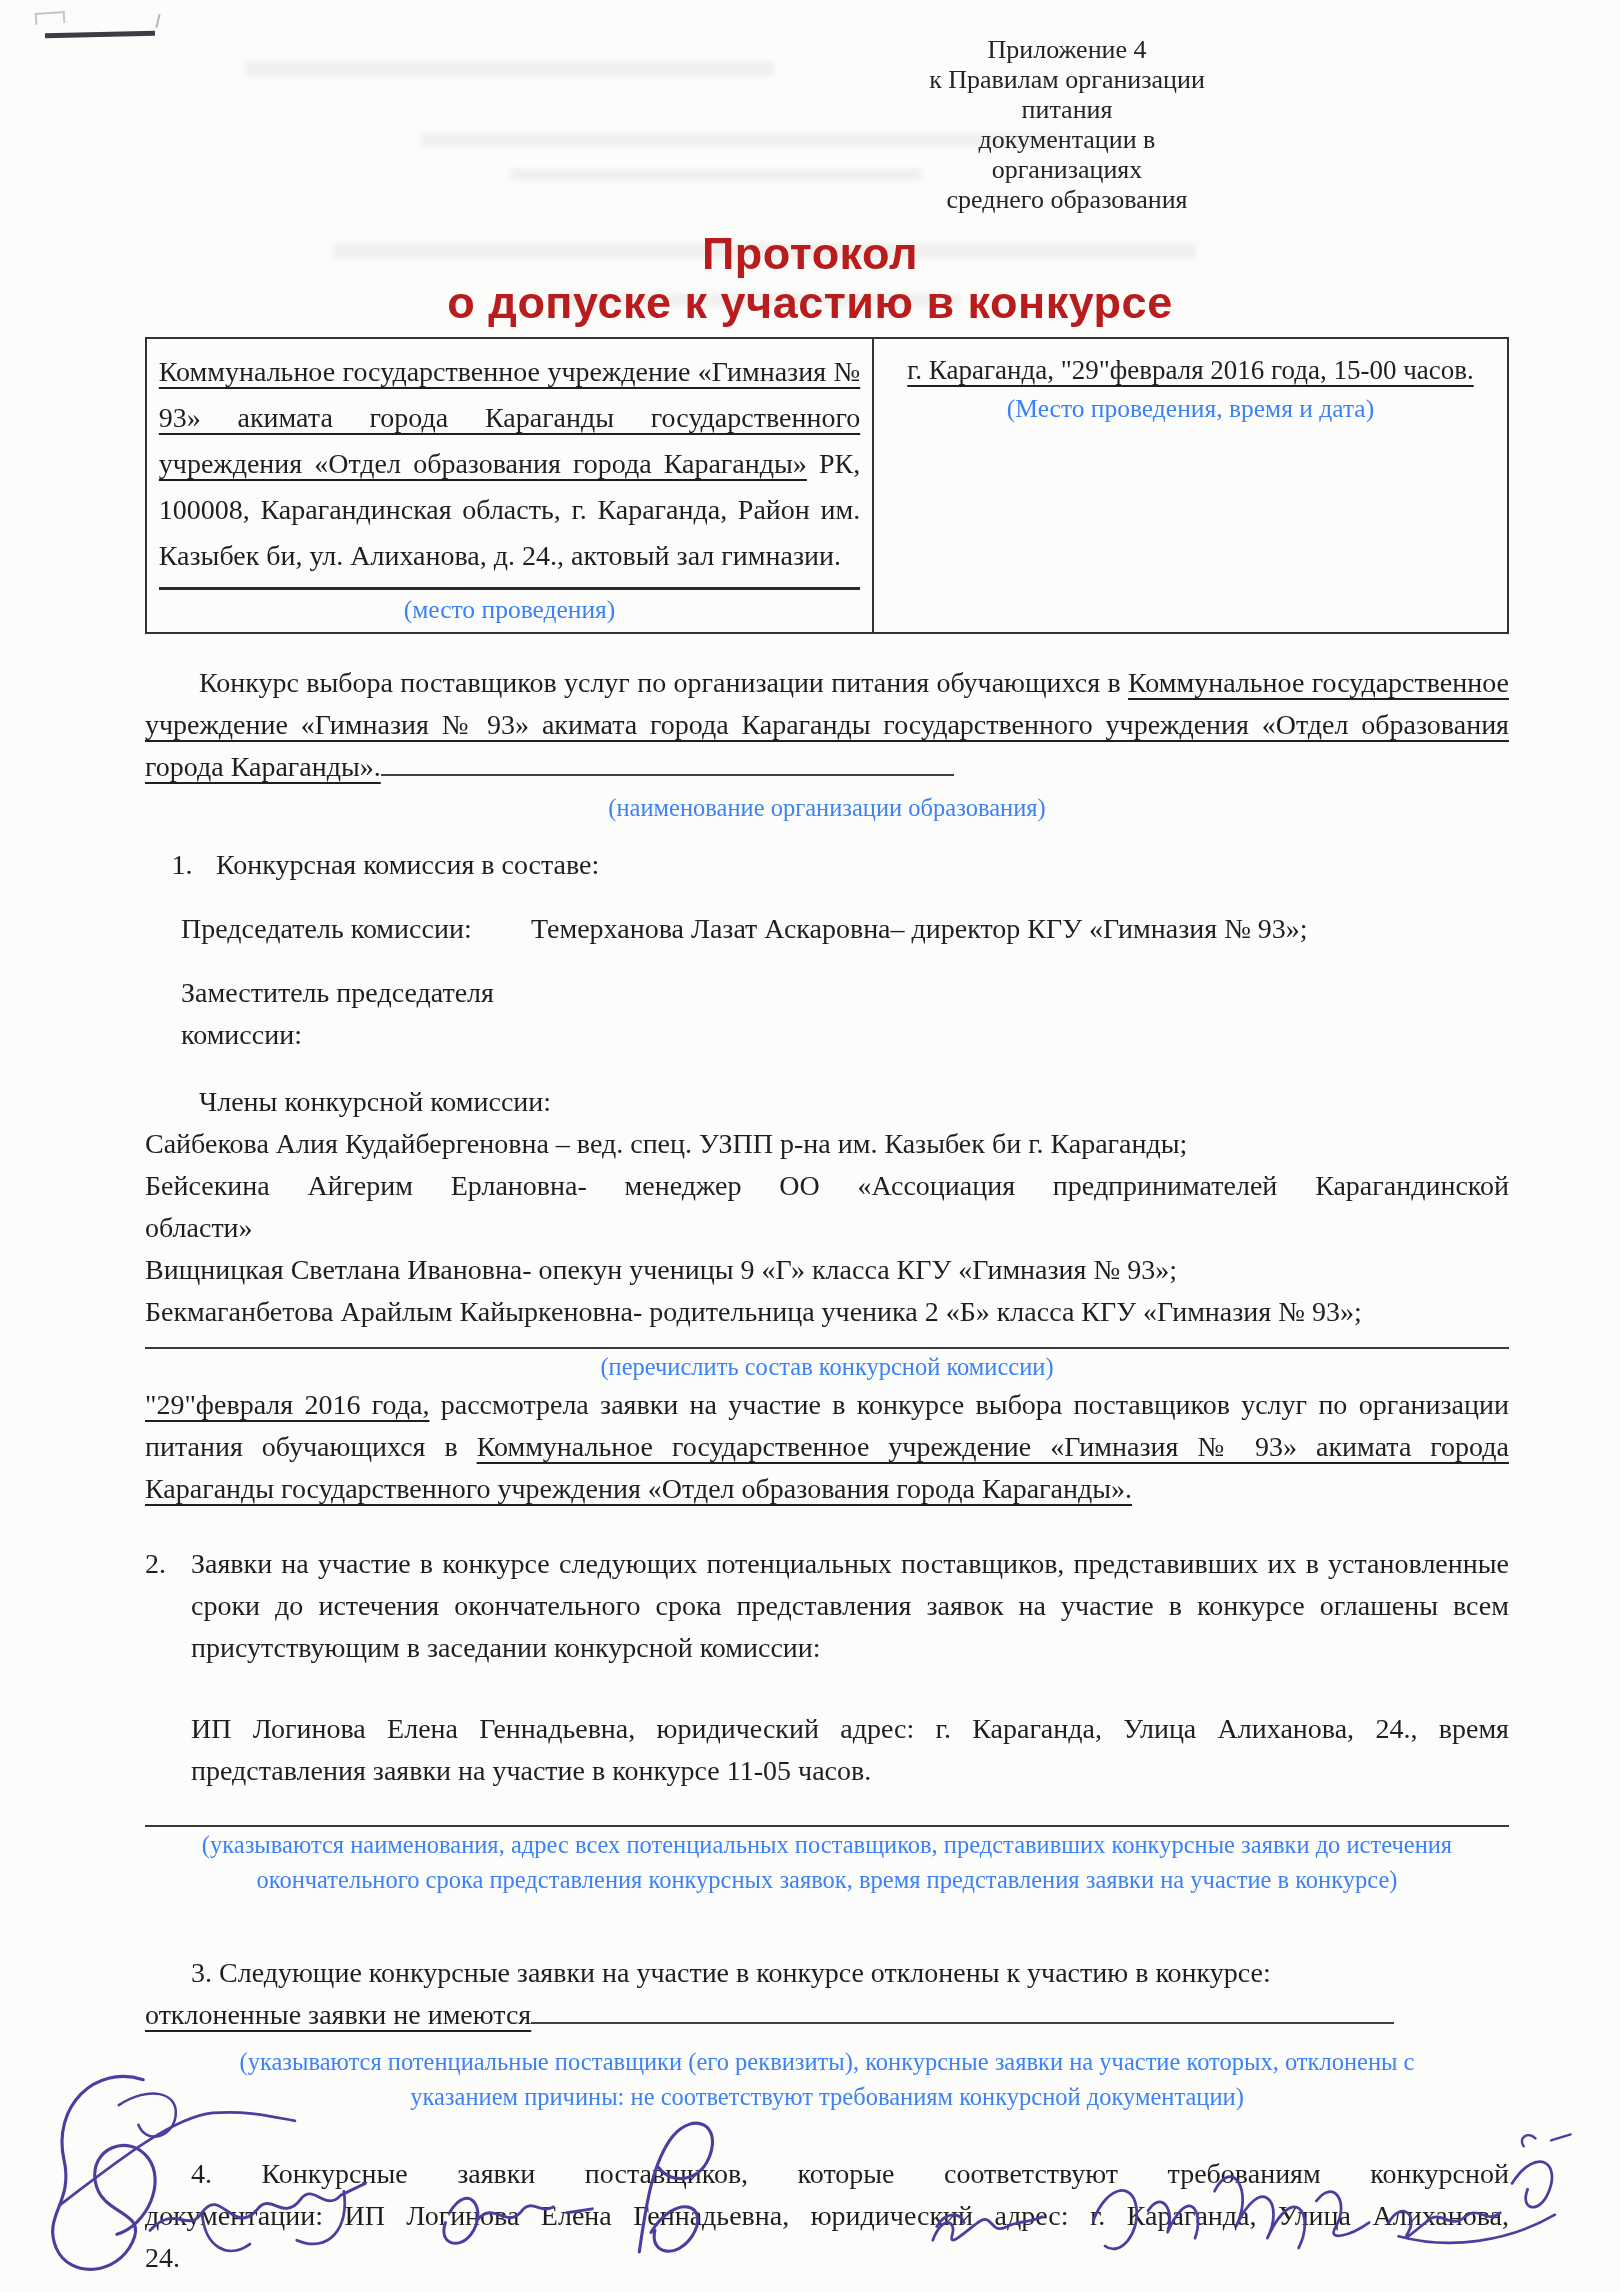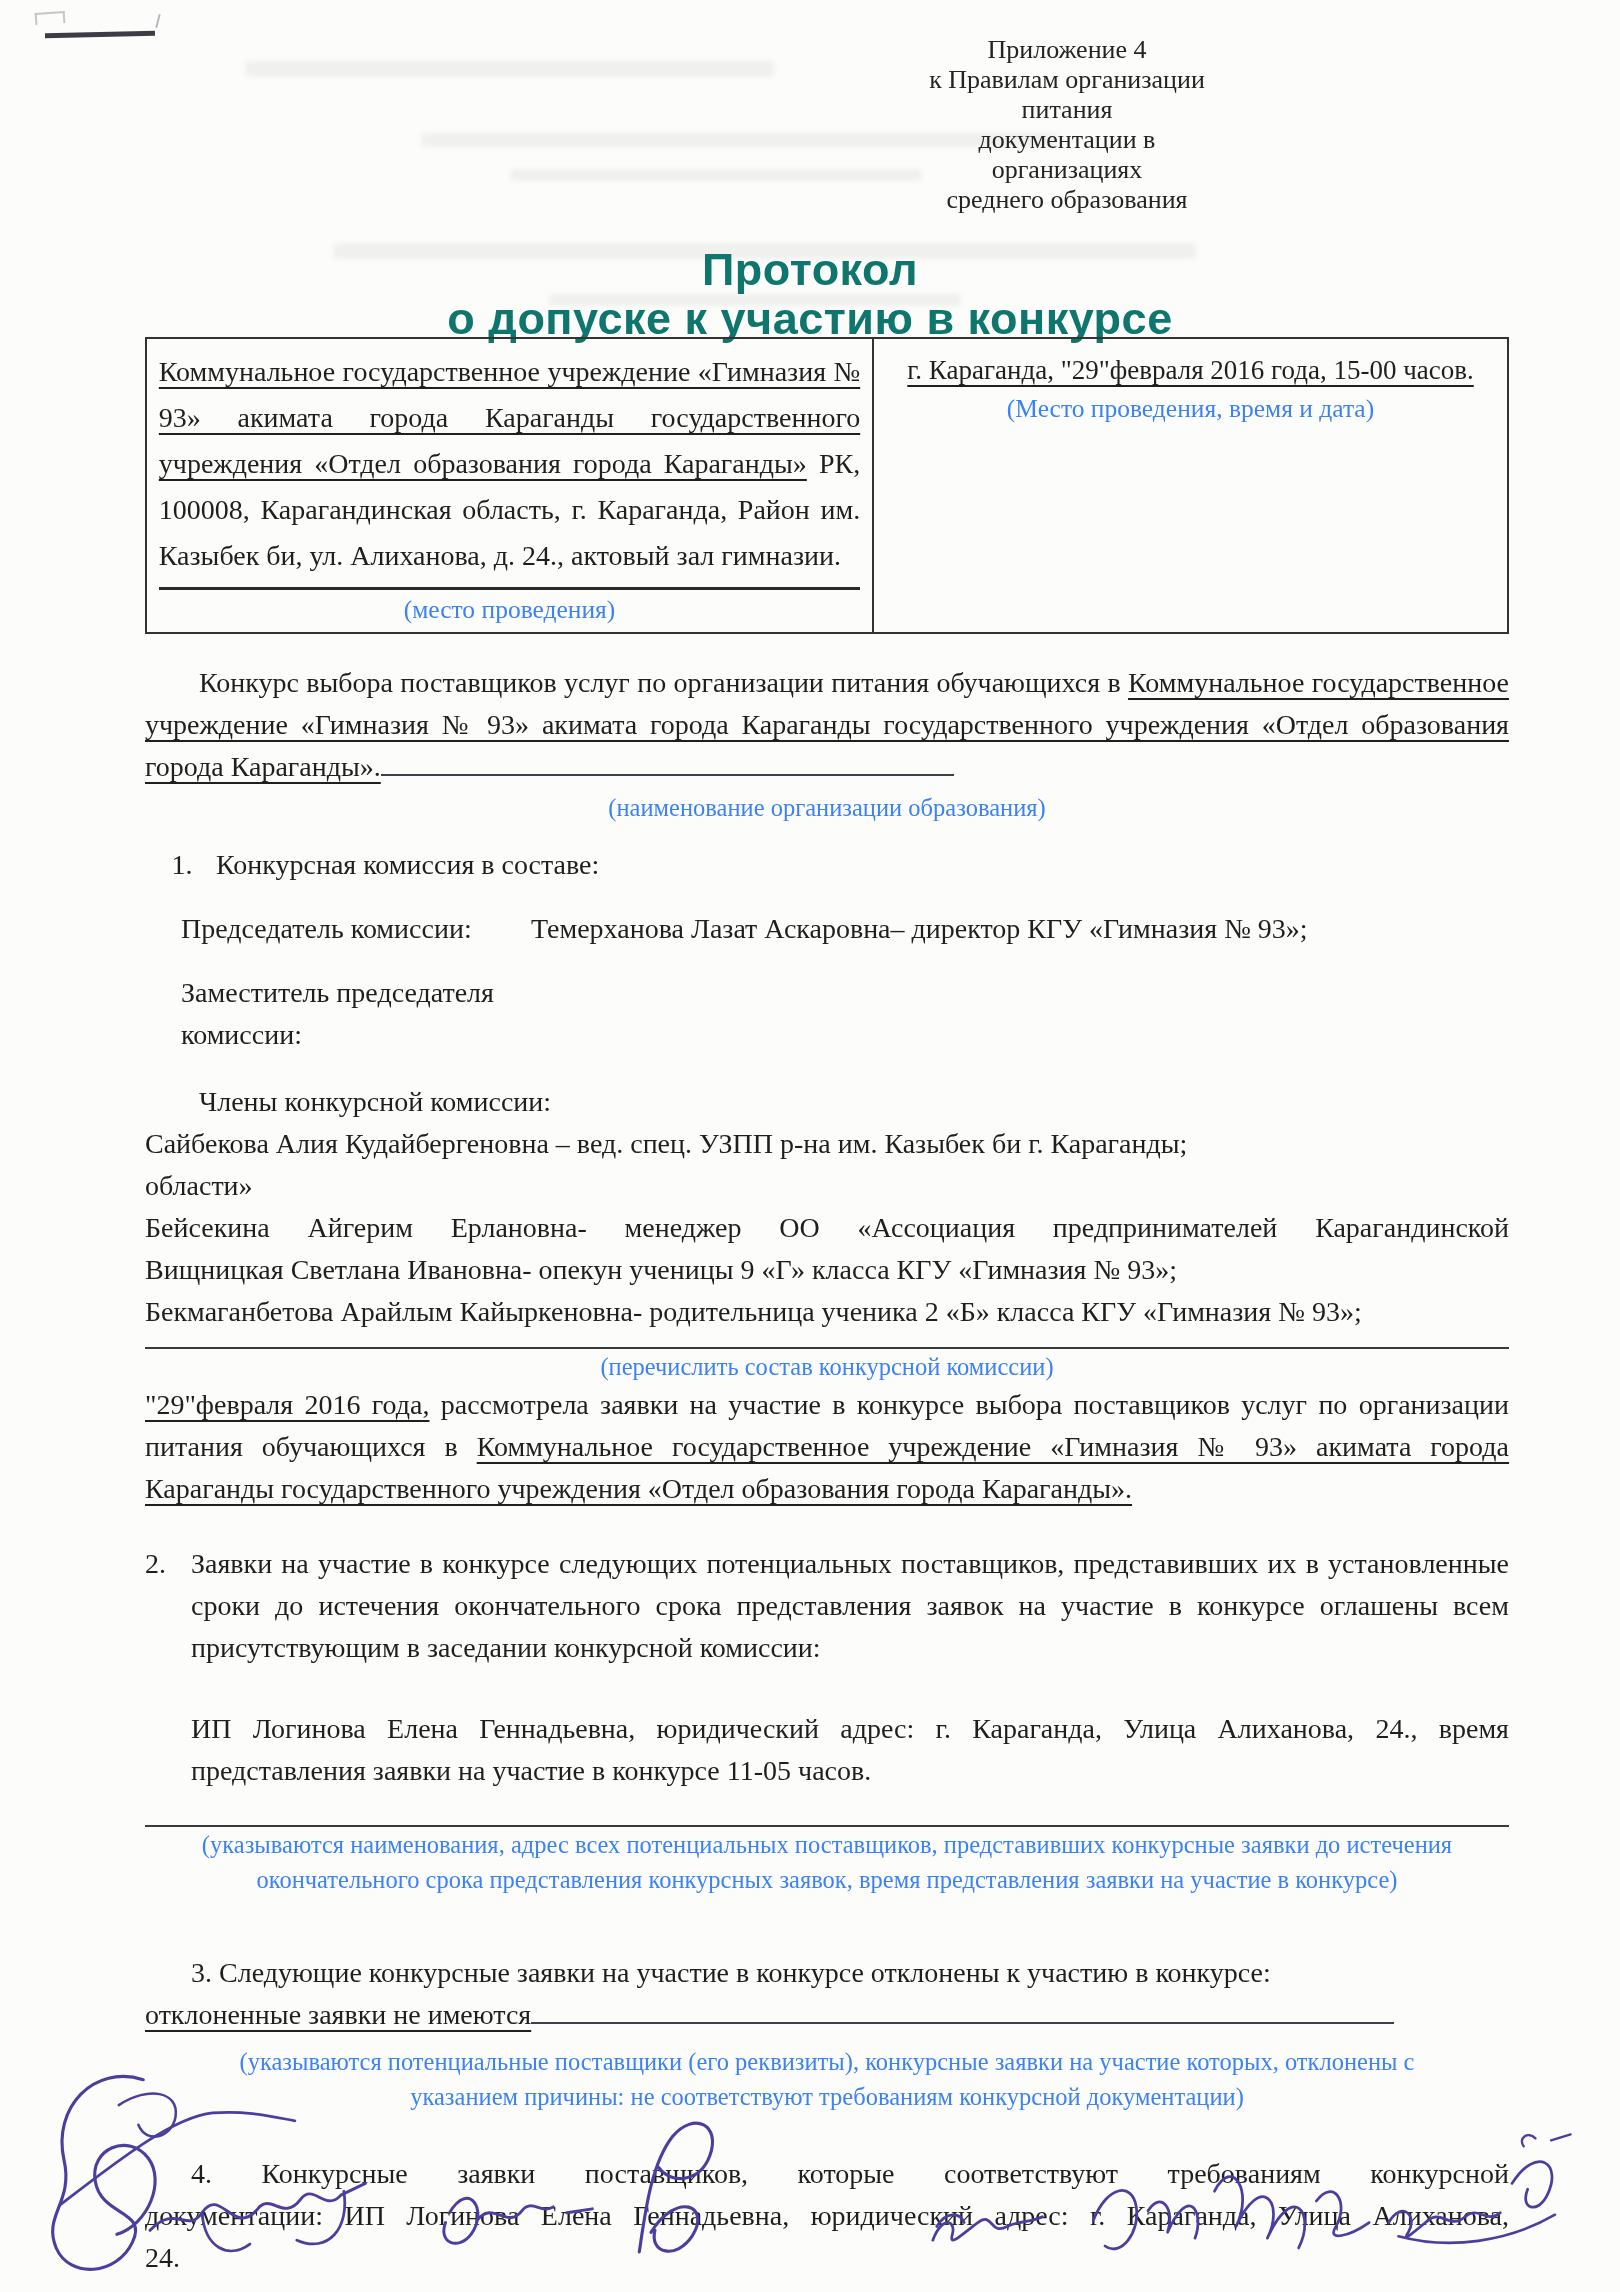--- a/index.html
+++ b/index.html
@@ -12,21 +12,21 @@
   .smudge{position:absolute;background:#8b8b8b;opacity:.10;filter:blur(2.9px);border-radius:3.9px;}
   .corner-mark{position:absolute;left:45px;top:32px;width:110px;height:4.9px;background:#3c3c44;transform:rotate(-1.2deg);}
   .corner-mark2{position:absolute;left:35px;top:11.8px;width:25.5px;height:9.8px;border:2px solid #9a9aa2;border-bottom:none;opacity:.55;transform:rotate(-4deg);}
   .corner-mark3{position:absolute;left:157px;top:13.7px;width:2px;height:13.7px;background:#8a8a92;opacity:.6;transform:rotate(14deg);}
 
   
   .appendix{position:absolute;left:912px;top:35px;width:310px;text-align:center;
     font-size:26px;line-height:30px;color:#242424;}
   .doc-title{position:absolute;left:0;top:229px;width:1620px;text-align:center;
     font-family:"Liberation Sans","DejaVu Sans",sans-serif;font-weight:bold;
-    font-size:45px;line-height:49px;color:#0f766e;letter-spacing:0.5px;margin-top:16px;}
+    font-size:45px;line-height:49px;color:#b91c1c;letter-spacing:0.5px;}
 
   
   .col{position:absolute;left:145px;top:337px;width:1364px;font-size:28px;line-height:42px;}
   .just{text-align:justify;}
   .u{text-decoration:underline;text-underline-offset:5.9px;text-decoration-thickness:2px;}
   .caption{font-size:24.5px;line-height:35px;text-align:center;color:#3b82f6;}
   .hr{border-top:2.9px solid #3a3a3a;height:0;margin:0;}
   .ext-line{display:inline-block;height:5.9px;border-bottom:2px solid #3f3f4a;}
 
   
@@ -105,22 +105,22 @@
       <div>Темерханова Лазат Аскаровна– директор КГУ «Гимназия № 93»;</div>
     </div>
 
     <div class="crow">
       <div>Заместитель председателя комиссии:</div>
     </div>
 
     <div class="members-head">Члены конкурсной комиссии:</div>
     <div>
       <div class="member">Сайбекова Алия Кудайбергеновна – вед. спец. УЗПП р-на им. Казыбек би г. Караганды;</div>
+      <div class="member stretch">Бейсекина Айгерим Ерлановна- менеджер ОО «Ассоциация предпринимателей Карагандинской</div>
       <div class="member">области»</div>
-      <div class="member stretch">Бейсекина Айгерим Ерлановна- менеджер ОО «Ассоциация предпринимателей Карагандинской</div>
       <div class="member">Вищницкая Светлана Ивановна- опекун ученицы 9 «Г» класса КГУ «Гимназия № 93»;</div>
       <div class="member">Бекмаганбетова Арайлым Кайыркеновна- родительница ученика 2 «Б» класса КГУ «Гимназия № 93»;</div>
     </div>
 
     <div class="gap14"></div>
     <div class="hr"></div>
     <div class="caption">(перечислить состав конкурсной комиссии)</div>
 
     <div class="just"><span class="u">"29"февраля 2016 года,</span><span> рассмотрела заявки на участие в конкурсе выбора поставщиков услуг по организации питания обучающихся в </span><span class="u">Коммунальное государственное учреждение «Гимназия № 93» акимата города Караганды государственного учреждения «Отдел образования города Караганды».</span></div>
 

